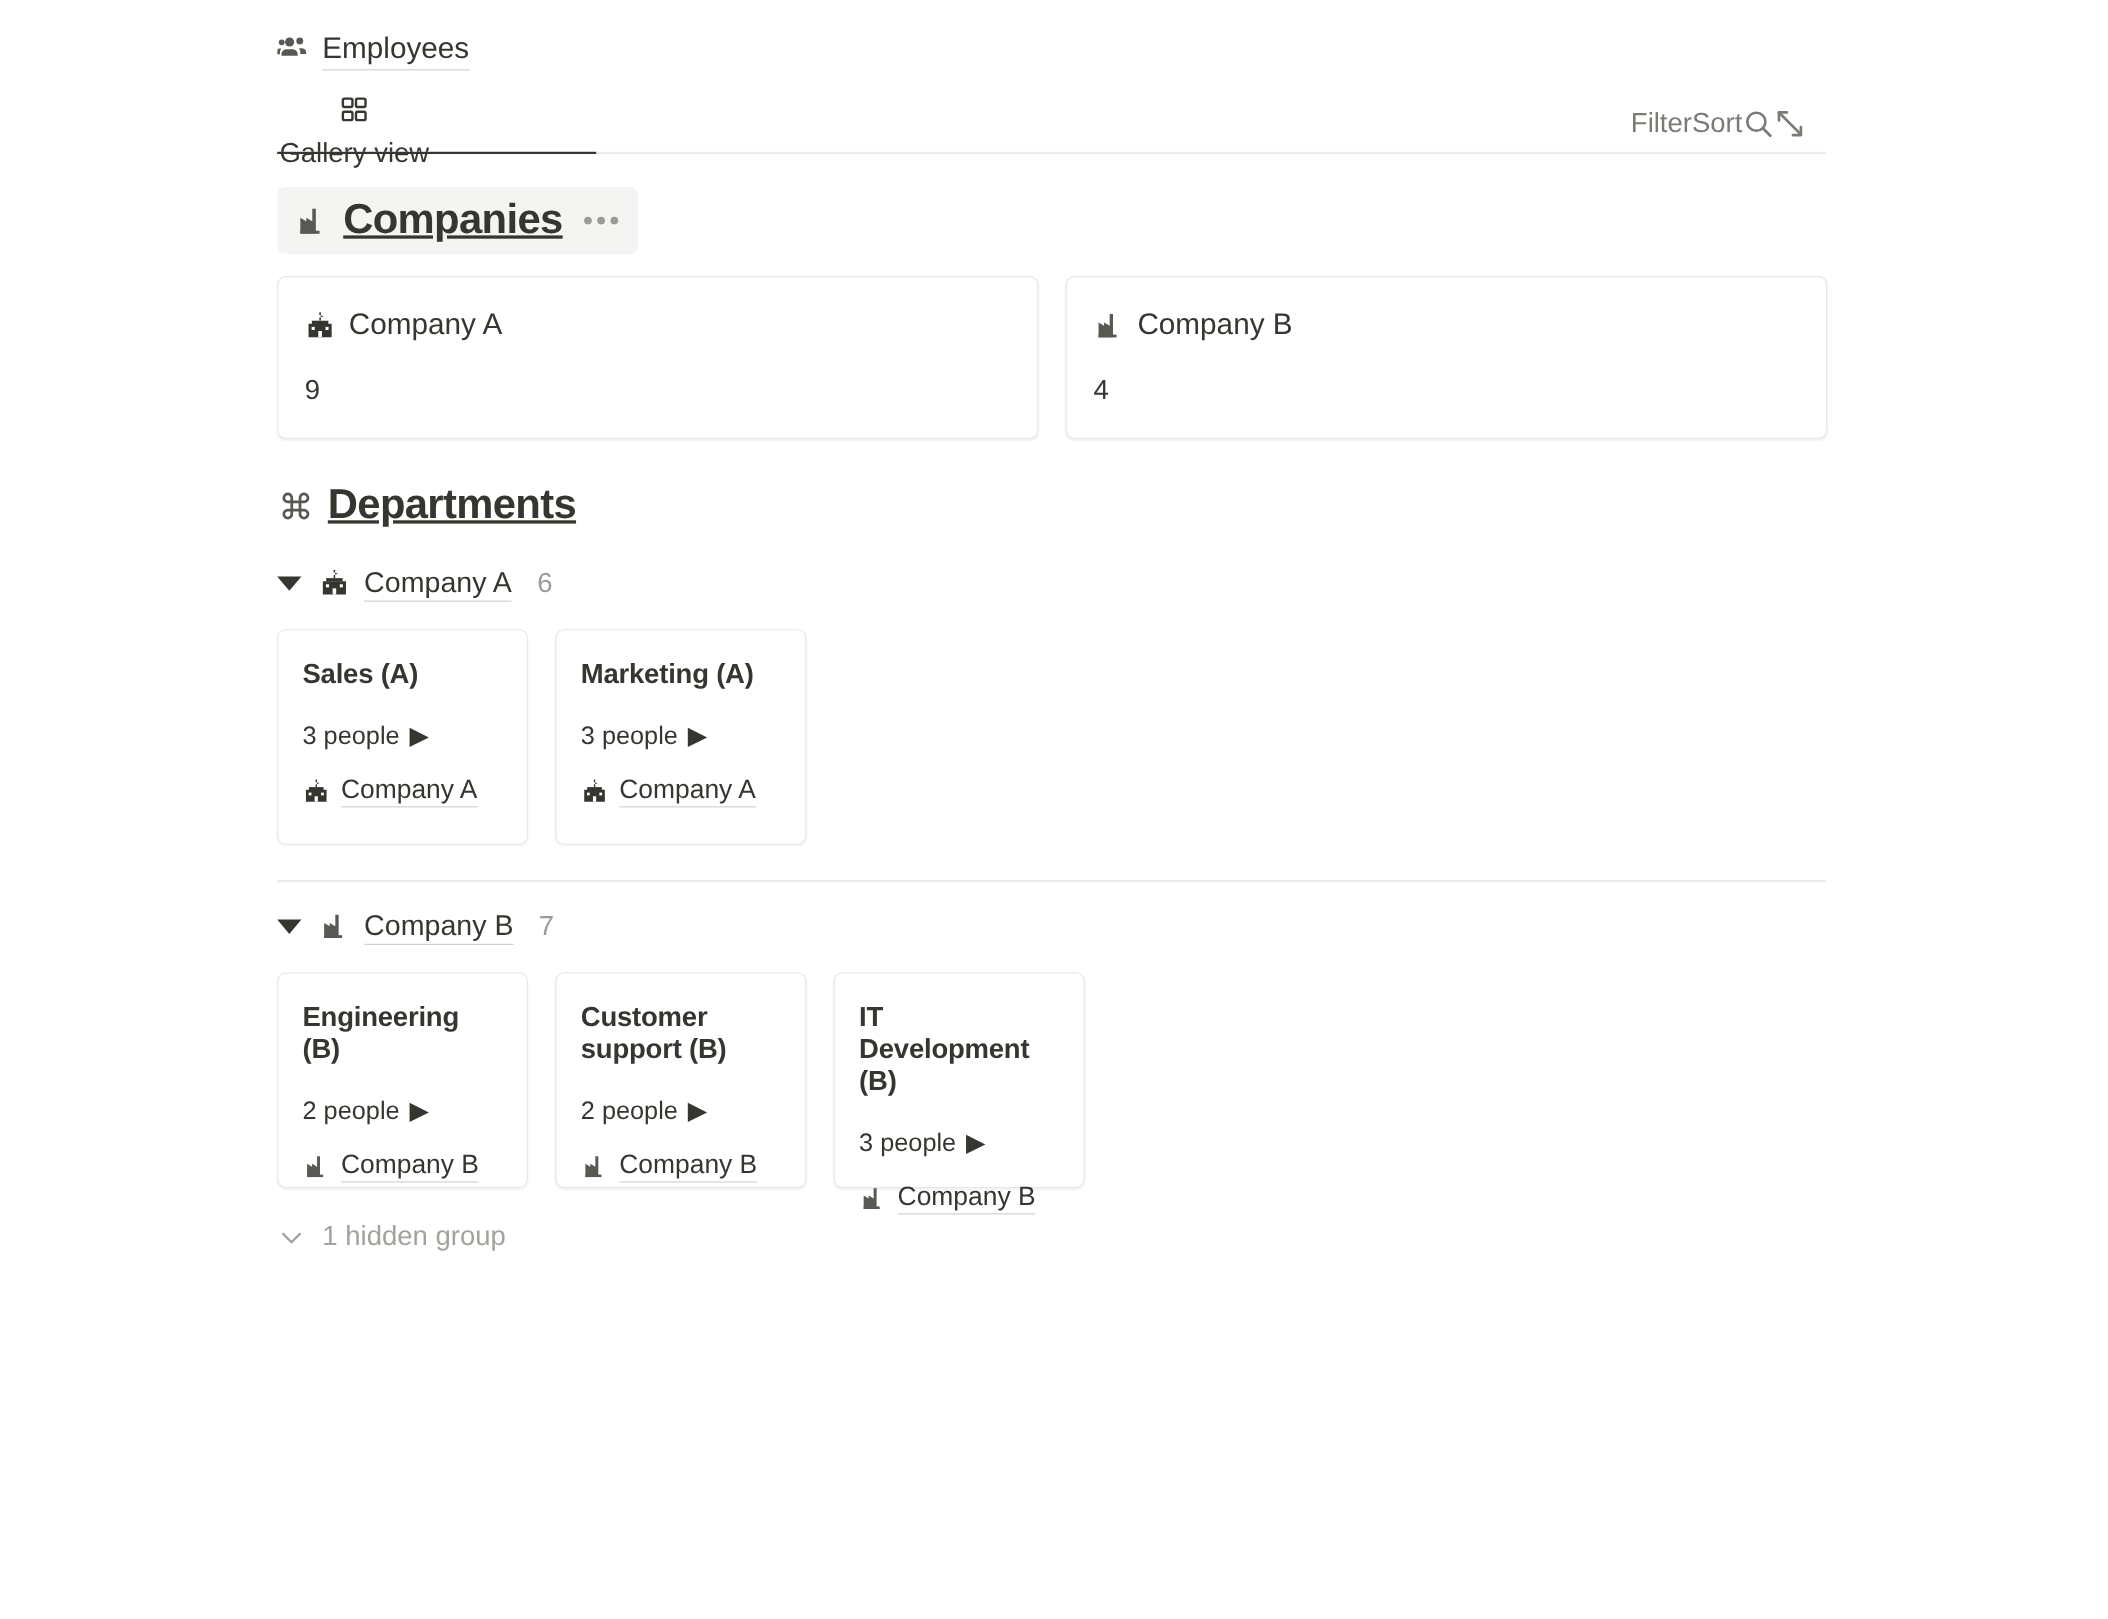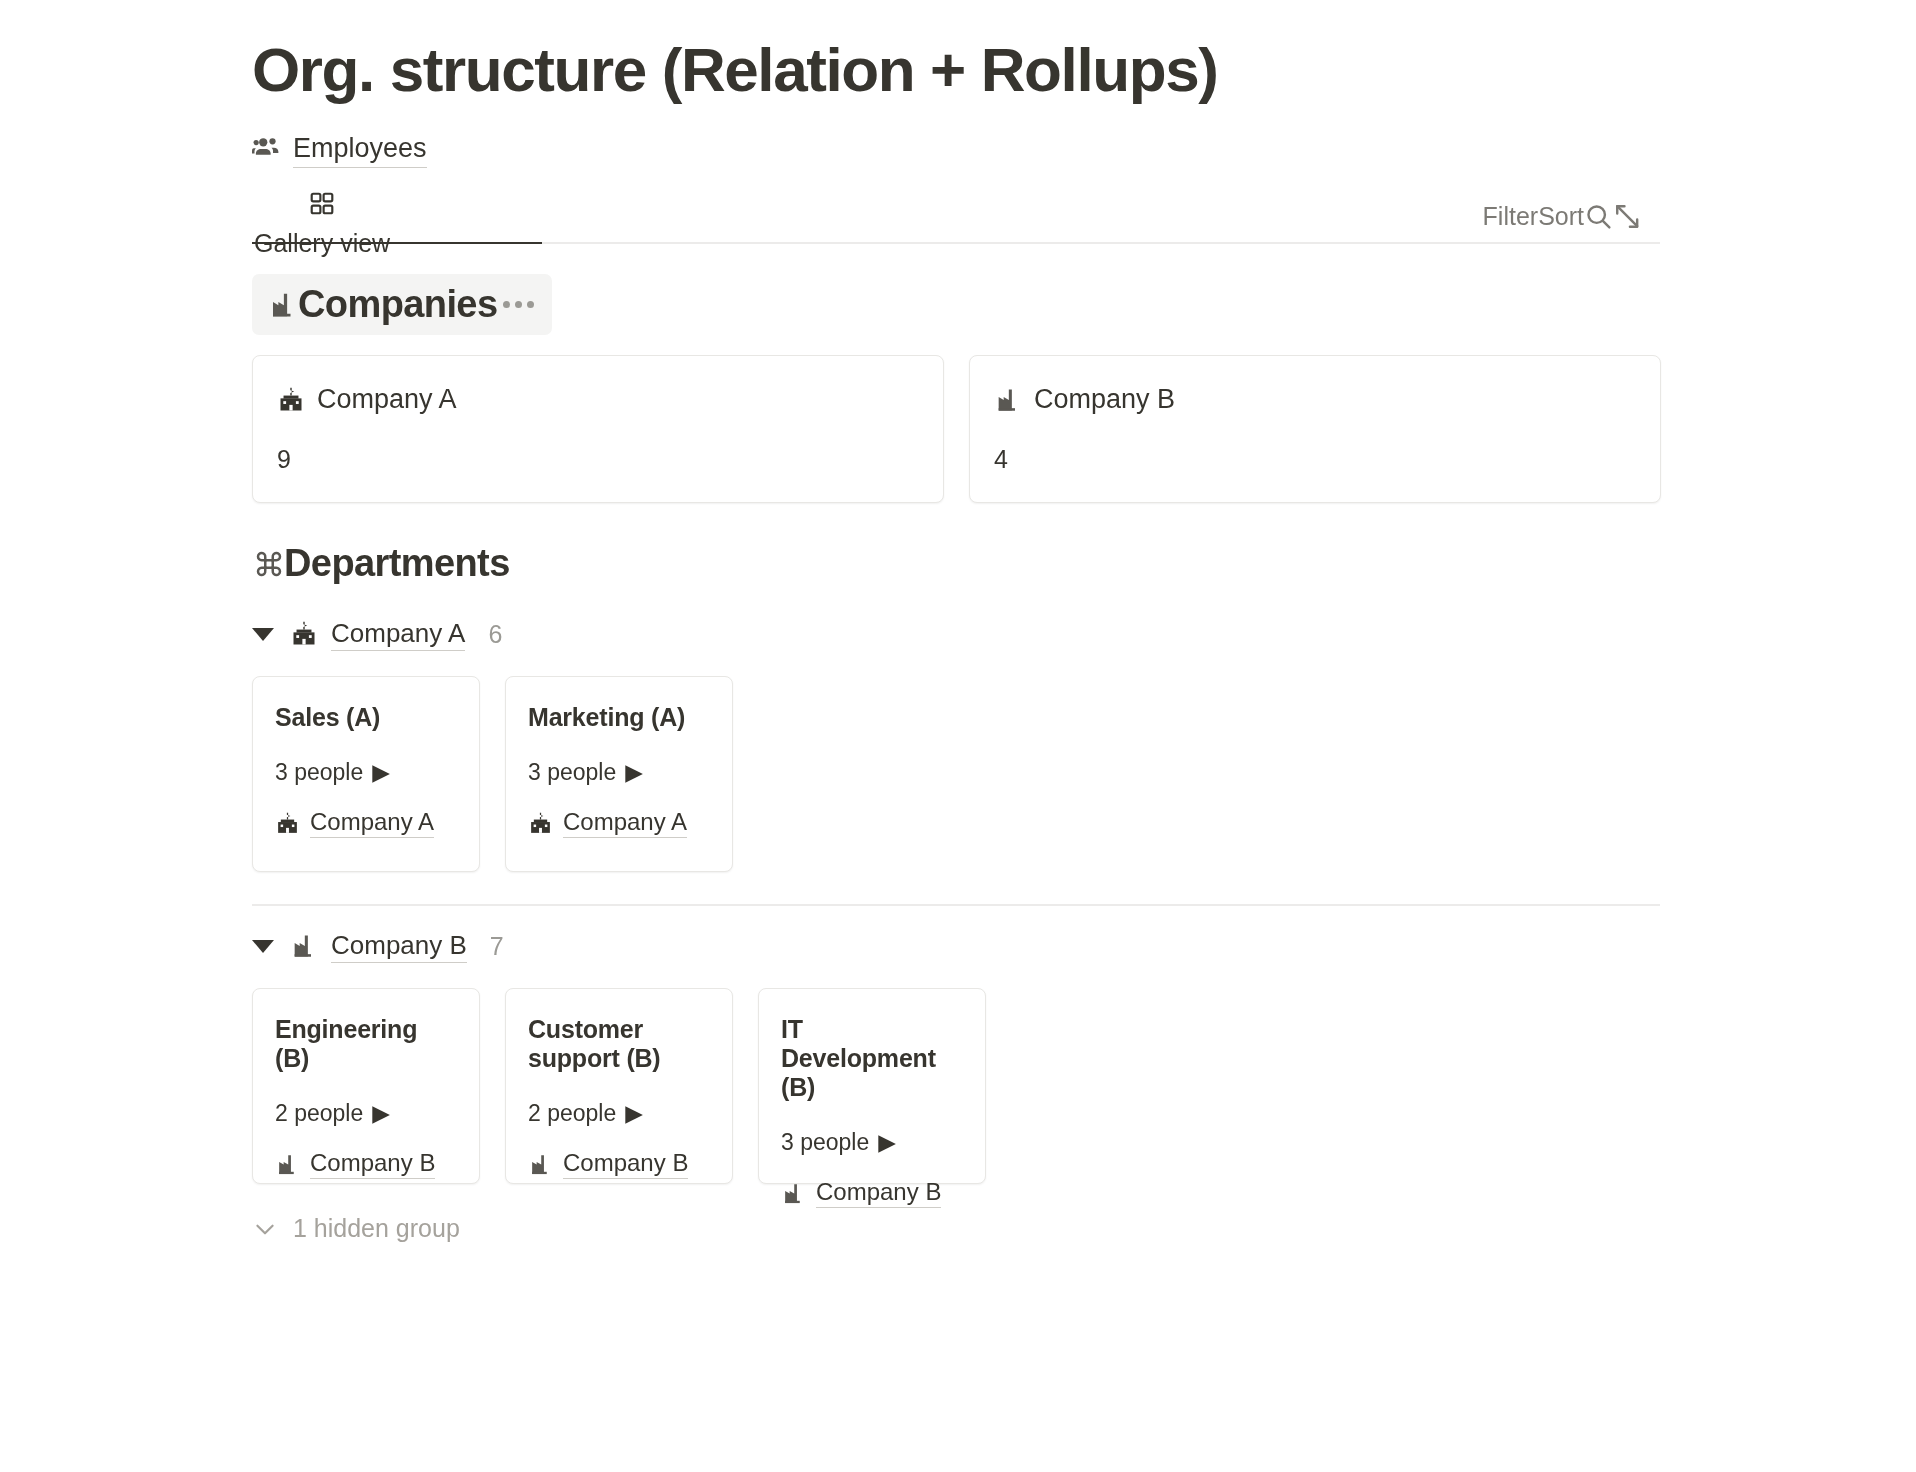--- a/index.html
+++ b/index.html
@@ -80,24 +80,26 @@
   }
   .toolbar-actions .tb-text {
     font-size: 25px;
     color: #7c7a75;
   }
 
   
   .section-header {
     display: inline-flex;
     align-items: center;
+    gap: 14px;
     margin-top: 30px;
     padding: 9px 18px 9px 16px;
     border-radius: 7px;
     background: #f4f4f3;
+    text-decoration: underline;
   }
   .section-header.plain { background: transparent; padding-left: 2px; }
   .section-title {
     font-size: 38px;
     font-weight: 700;
     letter-spacing: -0.6px;
     color: #37352f;
   }
   .dots { display: flex; gap: 5px; padding-left: 6px; }
   .dots i { width: 7px; height: 7px; border-radius: 50%; background: #9b9a95; display:block; }
@@ -189,21 +191,20 @@
   }
 
   svg { display: block; }
 </style>
 </head>
 <body>
 
 <div class="page">
 
   
-  <h1 class="page-title">Org. structure (Relation + Rollups)</h1>
 
   
   <div class="source-row">
     <span>
       <svg width="30" height="30" viewBox="0 0 24 24" fill="#5a5853">
         <circle cx="9" cy="8.2" r="3.3"></circle>
         <circle cx="16.4" cy="7.4" r="2.5"></circle>
         <circle cx="3.3" cy="8.4" r="2.1"></circle>
         <path d="M3.1 17.2c0-2.4 1.9-3.7 4.2-3.7h3.4c2.3 0 4.2 1.3 4.2 3.7v.9H3.1z"></path>
         <path d="M15.6 12.6h1.9c2 0 3.6 1.1 3.6 3.2v1h-4.3v-1.6c0-1-.4-1.9-1.2-2.6z"></path>

